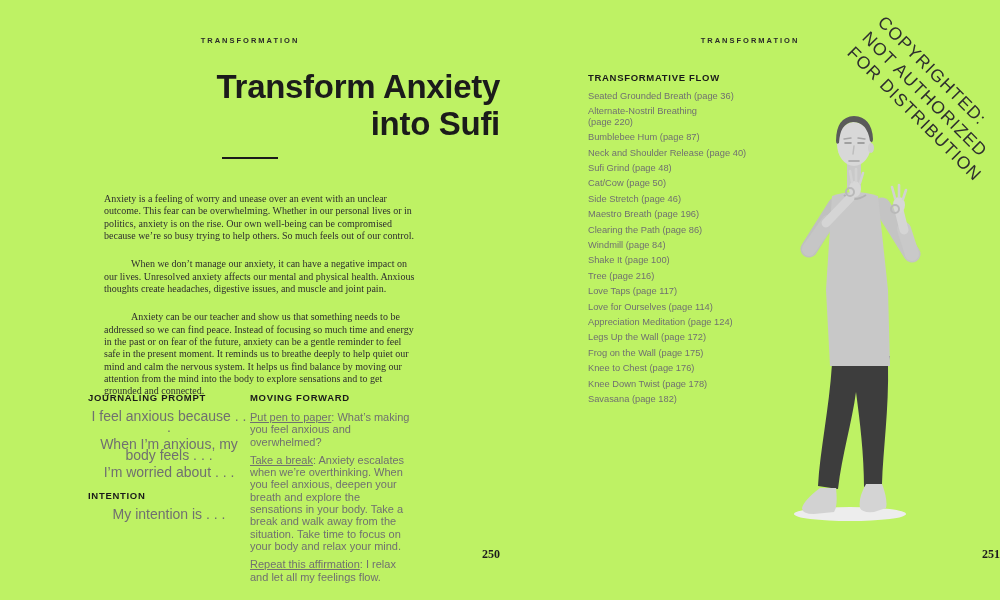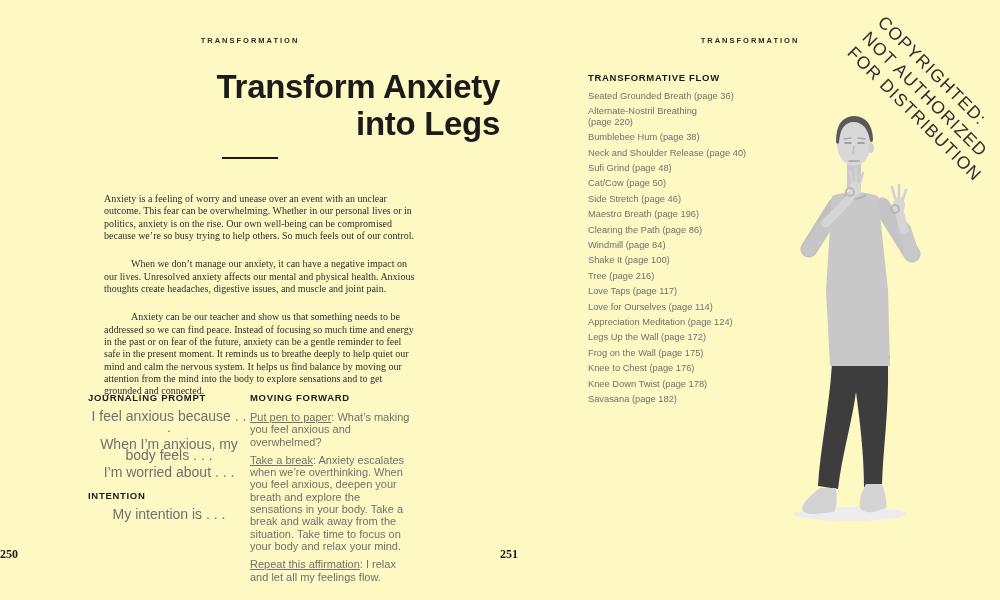--- a/index.html
+++ b/index.html
@@ -1,17 +1,17 @@
 <!DOCTYPE html>
 <html><head>
 <meta charset="utf-8">
 <style>
   html,body{margin:0;padding:0;background:#e8e8e8;}
   .spread{
-    position:relative;width:1000px;height:600px;background:#fef9c3;
+    position:relative;width:1000px;height:600px;background:#bef264;
     overflow:hidden;font-family:"Liberation Sans",sans-serif;color:#1d1d1d;
   }
   .abs{position:absolute;}
   
   .running-head{
     top:36px;width:500px;text-align:center;font-size:7.5px;font-weight:bold;
     letter-spacing:2px;color:#2a2a2a;
   }
   .rh-left{left:0;} .rh-right{left:500px;}
   
@@ -38,42 +38,42 @@
   .mf-item{margin:0 0 6px 0;font-size:11px;line-height:12.3px;color:#707070;}
   .mf-lead{text-decoration:underline;}
   
   .flow{left:588px;top:72px;width:185px;}
   .flow .sec-heading{}
   .flow-item{
     margin:0 0 4.9px 0;font-size:9.3px;line-height:10.5px;color:#707070;white-space:pre-line;
   }
   
   .folio{
-    top:547px;width:500px;text-align:left;font-family:"Liberation Serif",serif;
+    top:547px;width:500px;text-align:right;font-family:"Liberation Serif",serif;
     font-size:12px;font-weight:bold;color:#1d1d1d;
   }
   .folio-left{left:0;} .folio-right{left:500px;}
   
   .watermark{
     left:888px;top:12px;transform:rotate(45deg);transform-origin:0 0;
     font-size:17.5px;line-height:21.5px;letter-spacing:1px;font-weight:500;
     color:#2e2e2e;white-space:nowrap;
   }
   
   .figure-wrap{left:792px;top:110px;width:134px;height:420px;}
 </style>
 </head>
 <body>
 
 <div class="spread">
 
   <section>
     <div class="abs running-head rh-left">TRANSFORMATION</div>
 
-    <h1 class="abs title"><span>Transform Anxiety</span><br><span>into Legs</span></h1>
+    <h1 class="abs title"><span>Transform Anxiety</span><br><span>into Sufi</span></h1>
 
     <div class="abs title-rule"></div>
 
     <div class="abs body-text">
       <p>Anxiety is a feeling of worry and unease over an event with an unclear outcome. This fear can be overwhelming. Whether in our personal lives or in politics, anxiety is on the rise. Our own well-being can be compromised because we’re so busy trying to help others. So much feels out of our control.</p>
       <p class="indent">When we don’t manage our anxiety, it can have a negative impact on our lives. Unresolved anxiety affects our mental and physical health. Anxious thoughts create headaches, digestive issues, and muscle and joint pain.</p>
       <p class="indent">Anxiety can be our teacher and show us that something needs to be addressed so we can find peace. Instead of focusing so much time and energy in the past or on fear of the future, anxiety can be a gentle reminder to feel safe in the present moment. It reminds us to breathe deeply to help quiet our mind and calm the nervous system. It helps us find balance by moving our attention from the mind into the body to explore sensations and to get grounded and connected.</p>
     </div>
 
     <div class="abs col-journal">
@@ -96,21 +96,21 @@
   </section>
 
   <section>
     <div class="abs running-head rh-right">TRANSFORMATION</div>
 
     <div class="abs flow">
       <h3 class="sec-heading">TRANSFORMATIVE FLOW</h3>
       <div class="flow-item">Seated Grounded Breath (page 36)</div>
       <div class="flow-item">Alternate-Nostril Breathing
 (page 220)</div>
-      <div class="flow-item">Bumblebee Hum (page 38)</div>
+      <div class="flow-item">Bumblebee Hum (page 87)</div>
       <div class="flow-item">Neck and Shoulder Release (page 40)</div>
       <div class="flow-item">Sufi Grind (page 48)</div>
       <div class="flow-item">Cat/Cow (page 50)</div>
       <div class="flow-item">Side Stretch (page 46)</div>
       <div class="flow-item">Maestro Breath (page 196)</div>
       <div class="flow-item">Clearing the Path (page 86)</div>
       <div class="flow-item">Windmill (page 84)</div>
       <div class="flow-item">Shake It (page 100)</div>
       <div class="flow-item">Tree (page 216)</div>
       <div class="flow-item">Love Taps (page 117)</div>

